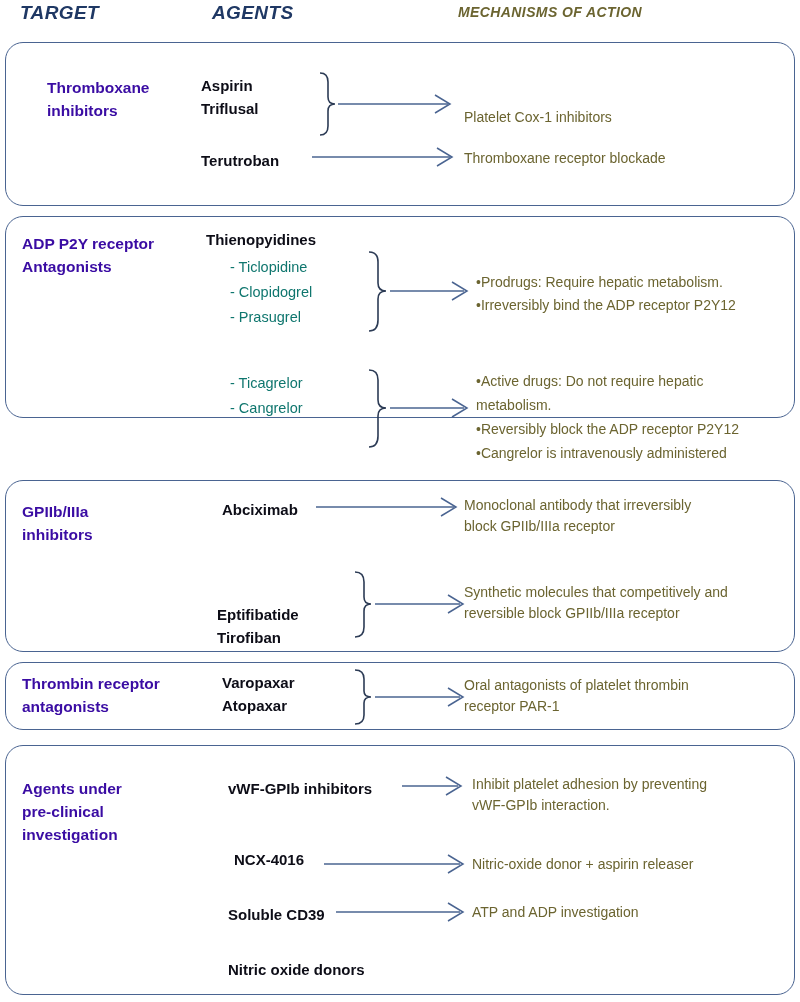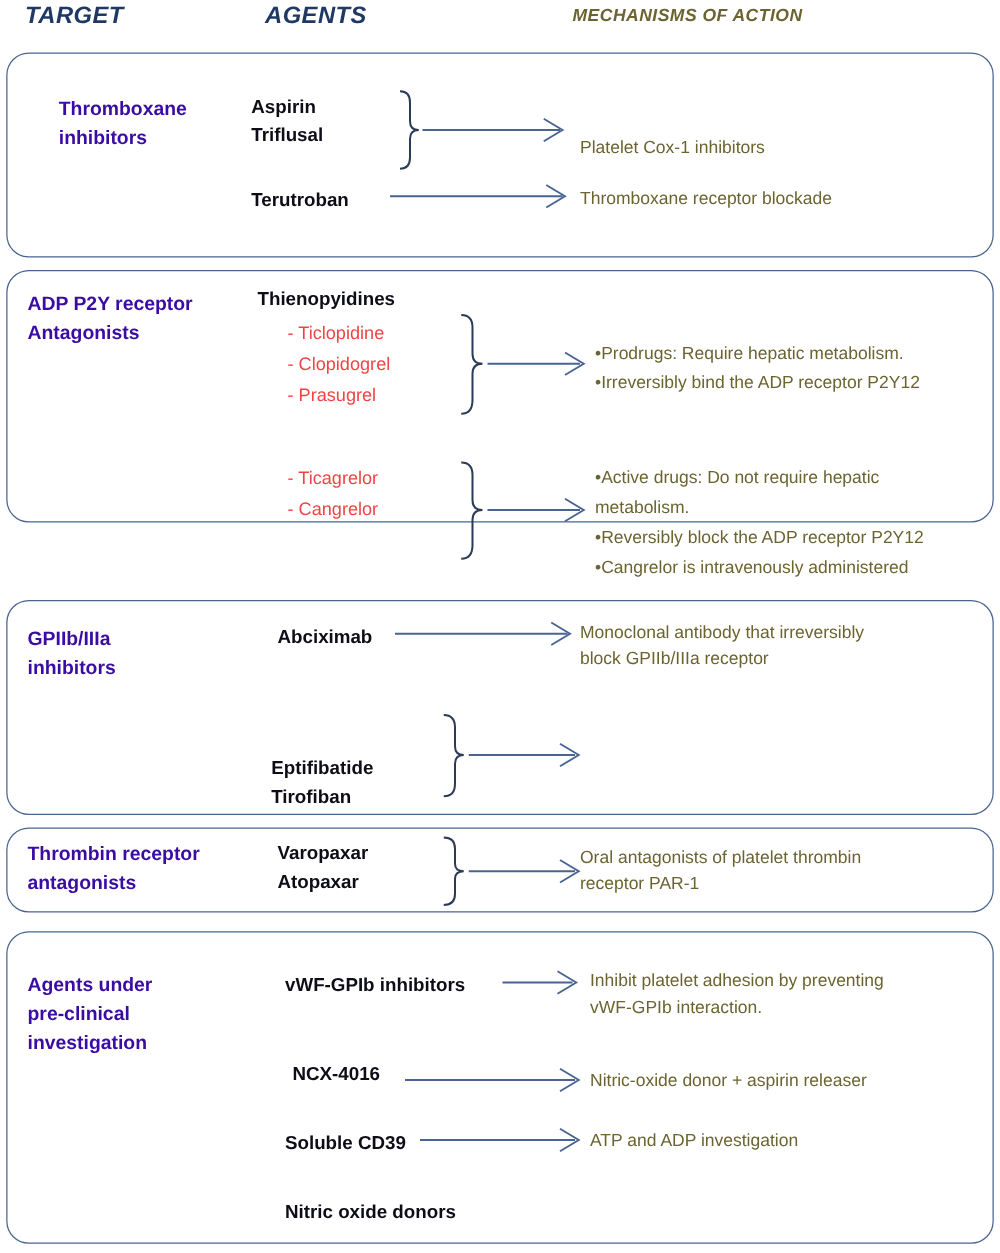--- a/index.html
+++ b/index.html
@@ -33,21 +33,21 @@
     font-weight:bold;font-size:15.5px;line-height:1.48;
     color:#3A0CA3;white-space:pre-line;
   }
 
   
   .agent{
     position:absolute;
     font-weight:bold;font-size:15px;line-height:1.5;
     color:#0D0D17;white-space:pre-line;
   }
-  .agent.sub{font-weight:normal;font-size:14.5px;color:#ef4444;}
+  .agent.sub{font-weight:normal;font-size:14.5px;color:#0f766e;}
 
   
   .mech{
     position:absolute;
     font-size:14px;line-height:1.52;
     color:#6B6430;white-space:pre-line;
   }
 
   
   .conn{position:absolute;pointer-events:none;}
@@ -155,20 +155,22 @@
 Tirofiban</div>
 
   <div class="conn" style="left:344px;top:88px;width:130px;height:72px;">
     <svg width="130" height="72" viewBox="0 0 130 72">
       <path class="brc" d="M5 3 Q14 3 14 13 L14 28 Q14 35 21 35 Q14 35 14 42 L14 58 Q14 68 5 68"></path>
       <line class="ln" x1="25" y1="35" x2="110" y2="35"></line>
       <path class="ln" d="M98 26 L113 35 L98 44"></path>
     </svg>
   </div>
 
+  <div class="mech" style="left:458px;top:101px;">Synthetic molecules that competitively and
+reversible block GPIIb/IIIa receptor</div>
 </div>
 
 <div class="sec" style="top:662px;height:68px;">
 
   <div class="target-label" style="top:10px;">Thrombin receptor
 antagonists</div>
 
   <div class="agent" style="left:216px;top:9px;">Varopaxar
 Atopaxar</div>
 

